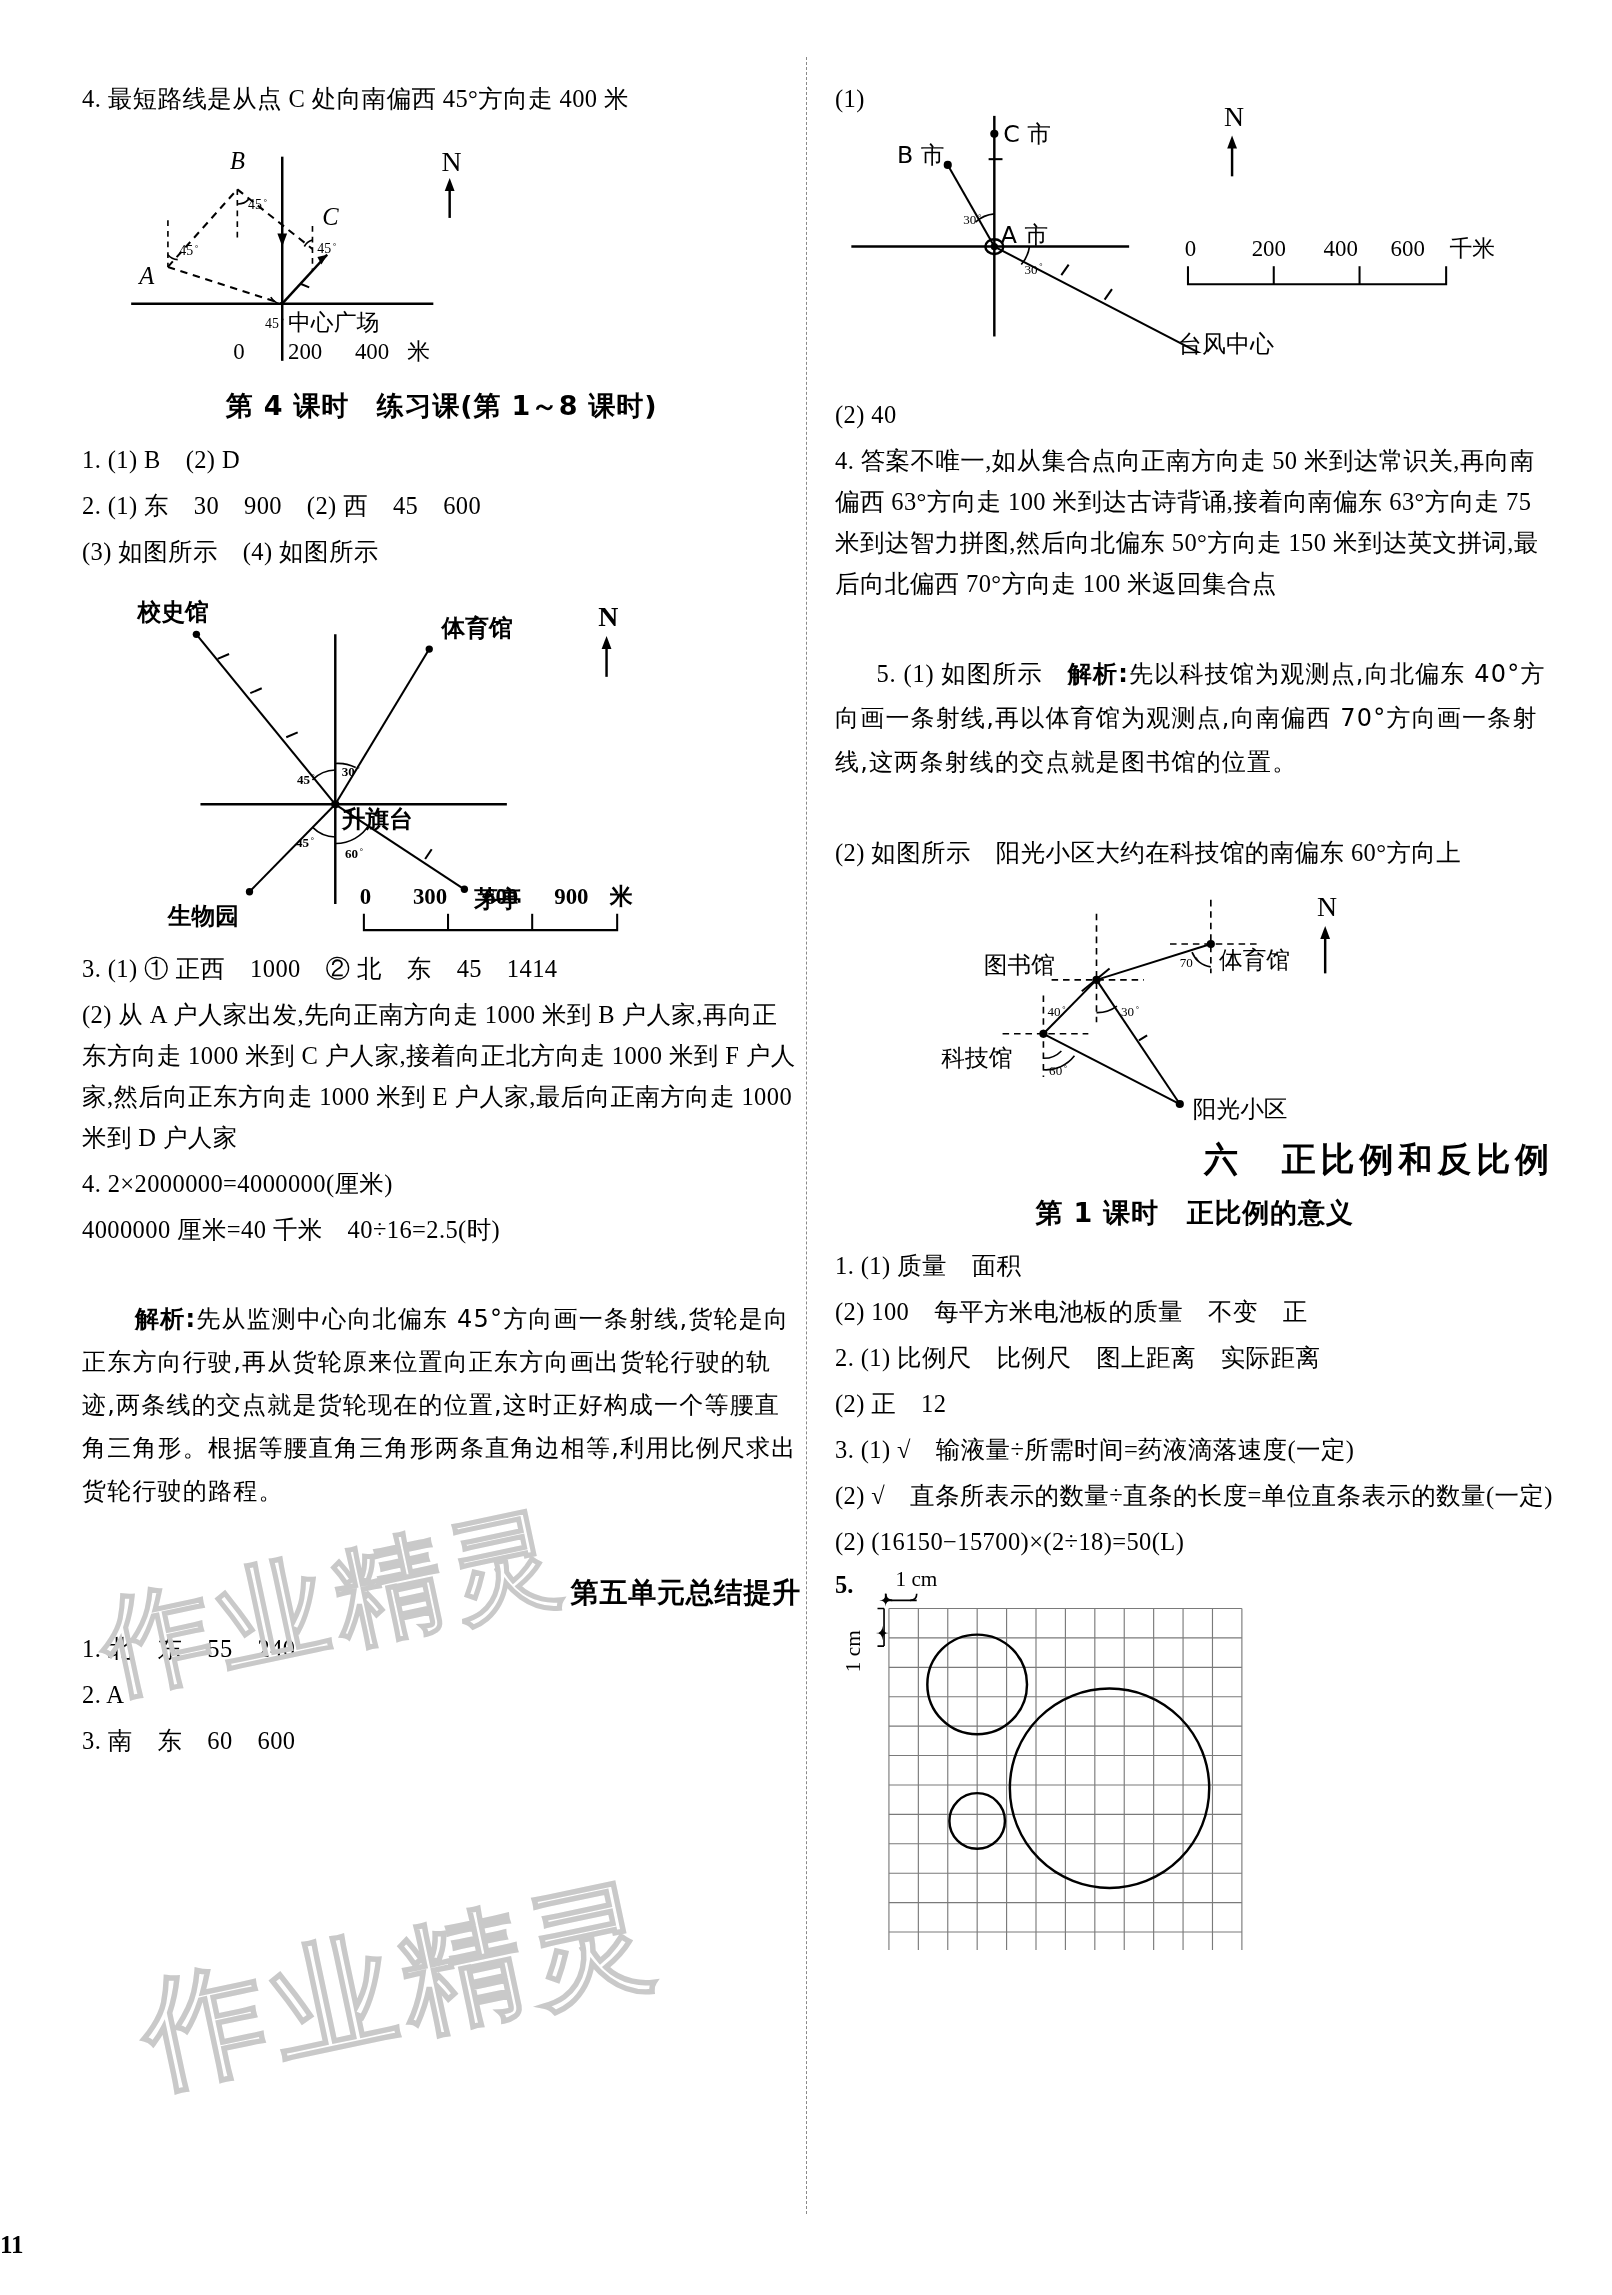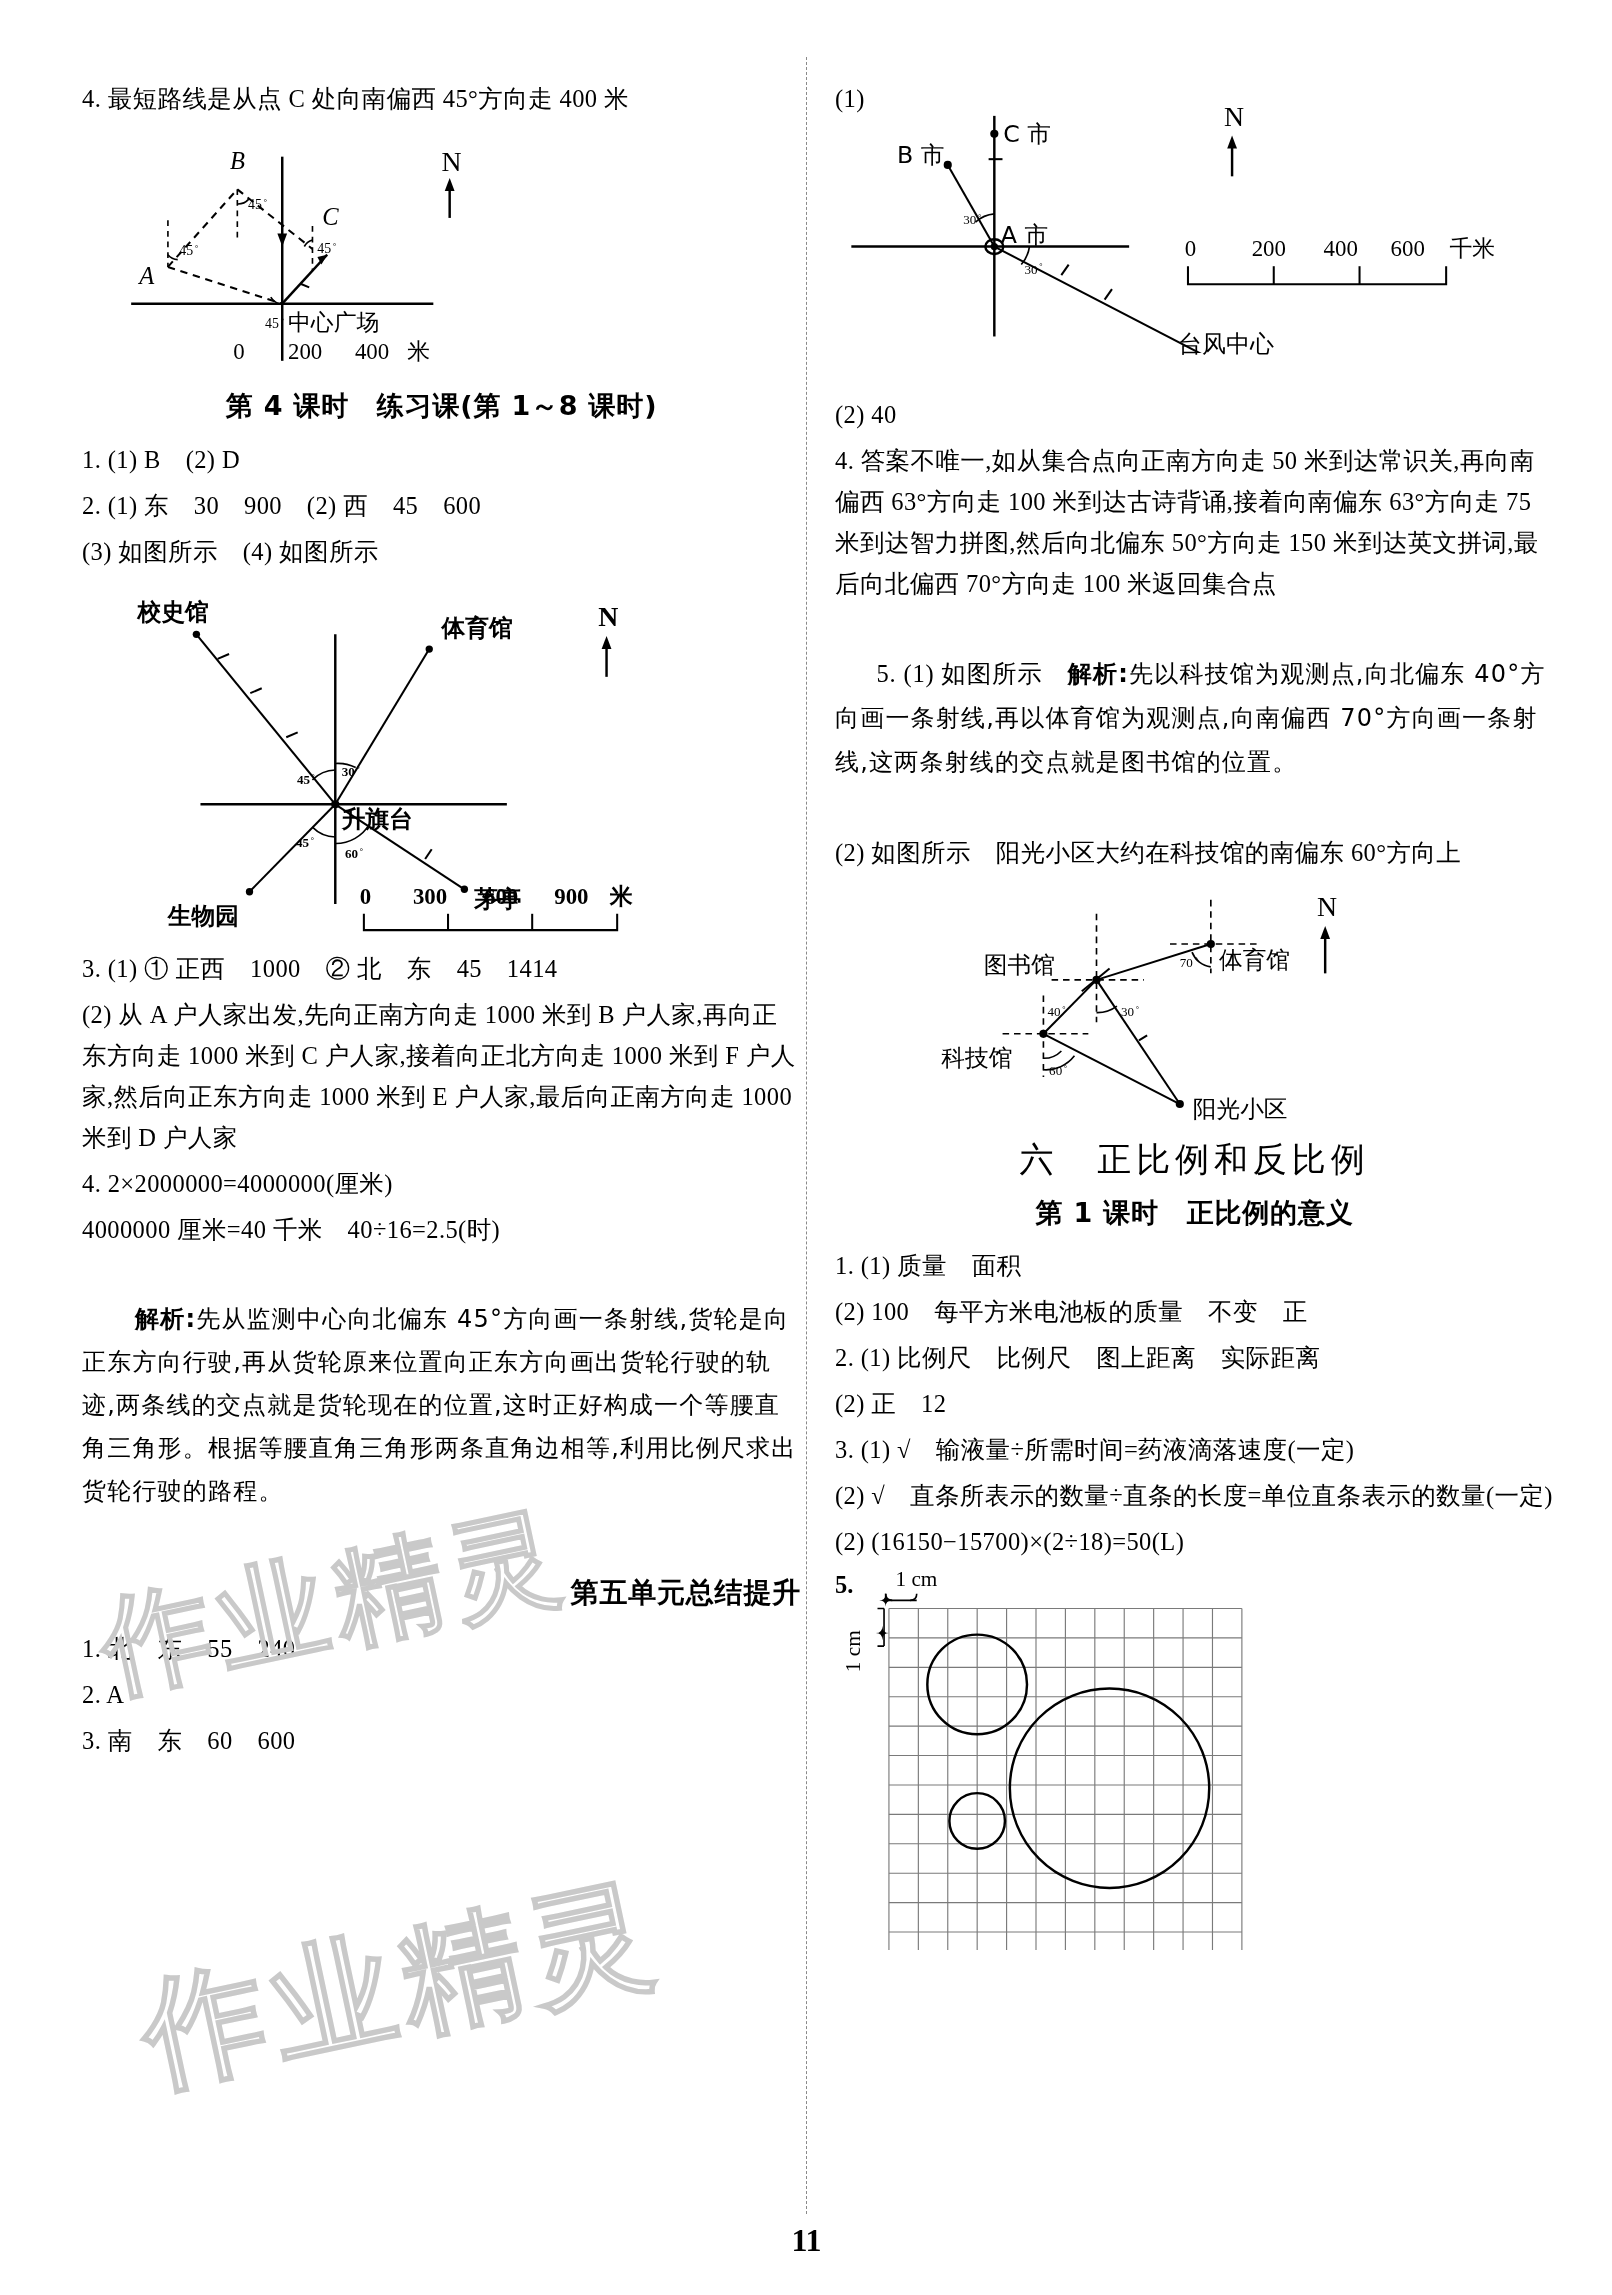--- a/index.html
+++ b/index.html
@@ -58,23 +58,23 @@
   
   .lesson-header {
     text-align: center;
     font-family: "DejaVu Sans", "Liberation Sans", sans-serif;
     font-weight: bold;
     font-size: 27px;
     letter-spacing: 0.8px;
     margin: 11.4px 0 14.7px 0;
   }
   .unit-header {
-    text-align: center;
+    text-align: right;
     font-family: "DejaVu Sans", "Liberation Sans", sans-serif;
-    font-weight: normal;
+    font-weight: bold;
     font-size: 34px;
     letter-spacing: 4.9px;
     margin: 14.7px 0 4.9px 0;
   }
   .unit-summary-header {
     text-align: right;
     font-family: "DejaVu Sans", "Liberation Sans", sans-serif;
     font-weight: bold;
     font-size: 28px;
     letter-spacing: 0.8px;
@@ -92,22 +92,21 @@
 
   
   .fig { position: relative; }
   .fig svg { display: block; }
 
   
   .page-number {
     position: absolute;
     left: 0; right: 0;
     bottom: 36px;
-    text-align: center;
-    font-size: 32px;
+    font-size: 25px;
     font-weight: bold;
     font-family: "Liberation Serif", serif;
   }
 
   
   .watermark {
     position: absolute;
     font-family: "DejaVu Sans", "Liberation Sans", sans-serif;
     font-weight: bold;
     color: transparent;

